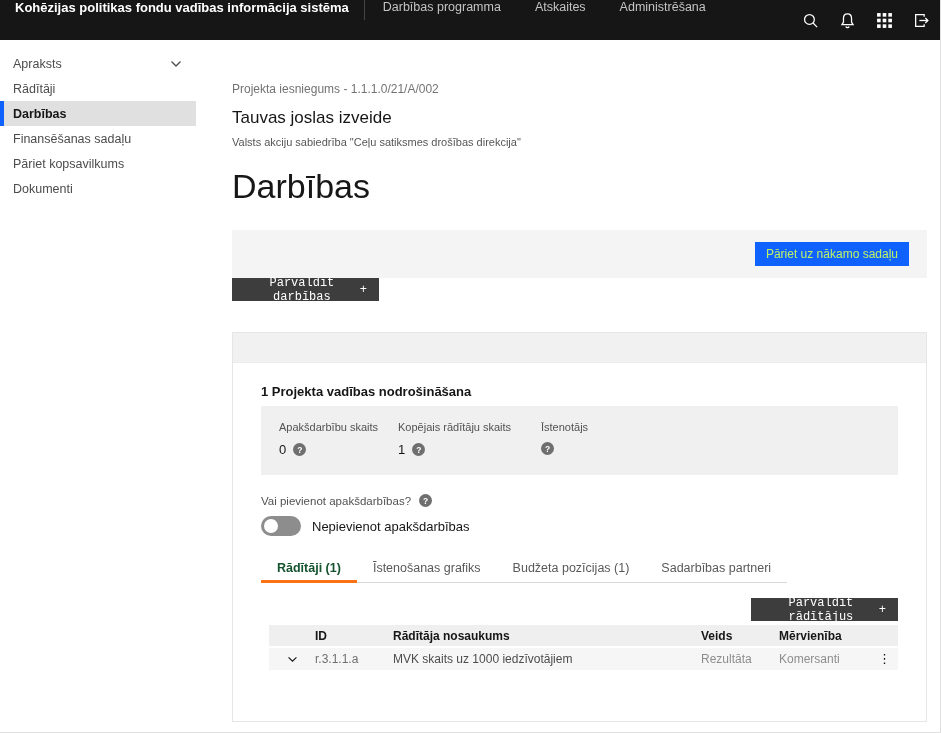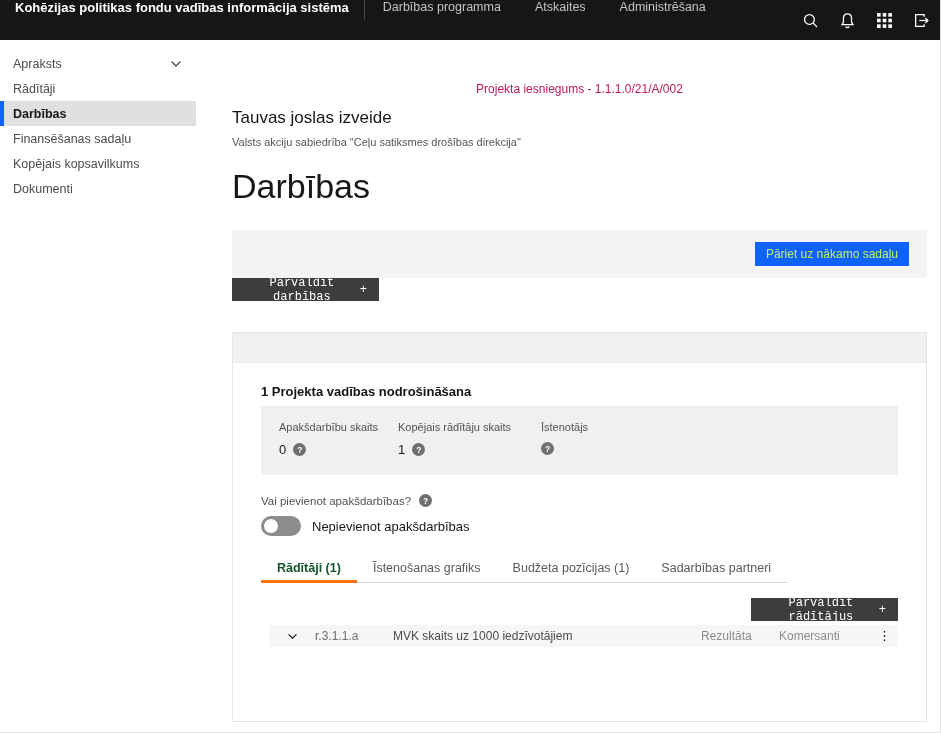--- a/index.html
+++ b/index.html
@@ -21,21 +21,21 @@
   .shell { display:flex; height:693px; }
   .sidebar { width:196px; padding-top:11px; flex-shrink:0; }
   .side-item { height:25px; display:flex; align-items:center; justify-content:space-between;
     padding:0 14px 0 13px; font-size:12.5px; color:#4c4c4c; cursor:pointer; }
   .side-item.selected { background:#e0e0e0; border-left:4px solid #0f62fe; padding-left:9px;
     font-weight:bold; color:#161616; }
   .side-chevron svg { stroke:#4c4c4c; fill:none; stroke-width:1.3; }
 
   .main { width:695px; margin-left:36px; padding-top:42px; }
 
-  .breadcrumb { font-size:12px; color:#be185d;text-align:center; }
+  .breadcrumb { font-size:12px; color:#737373; }
   .proj-title { font-size:17px; margin-top:12px; color:#161616; }
   .proj-subtitle { font-size:11px; color:#565656; margin-top:8px; }
   .page-h1 { font-size:34px; font-weight:300; margin-top:20px; line-height:36px; color:#171717; }
 
   
   .section-toolbar { margin-top:26px; height:48px; background:#f4f4f4; display:flex;
     align-items:center; justify-content:flex-end; padding-right:18px; }
   .btn-primary { background:#0f62fe; color:#bef264; border:none; font-size:12px;
     height:24px; padding:0 11px; cursor:pointer; font-family:inherit; }
   .btn-dark { background:#3d3d3d; color:#ffffff; border:none; width:147px; height:23px;
@@ -151,21 +151,21 @@
       <div class="side-item">
         <span>Rādītāji</span>
       </div>
       <div class="side-item selected">
         <span>Darbības</span>
       </div>
       <div class="side-item">
         <span>Finansēšanas sadaļu</span>
       </div>
       <div class="side-item">
-        <span>Kopējais kopsavilkums</span>
+        <span>Pāriet kopsavilkums</span>
       </div>
       <div class="side-item">
         <span>Dokumenti</span>
       </div>
     </div>
 
     <div class="main">
       <div class="breadcrumb">Projekta iesniegums - 1.1.1.0/21/A/002</div>
       <div class="proj-title">Tauvas joslas izveide</div>
       <div class="proj-subtitle">Valsts akciju sabiedrība "Ceļu satiksmes drošības direkcija"</div>
@@ -228,20 +228,28 @@
           </div>
 
           <div class="table-actions">
             <button class="btn-dark">
               <span>Pārvaldīt rādītājus</span>
               <span>+</span>
             </button>
           </div>
 
           <div class="tbl">
+            <div class="tbl-row tbl-head">
+              <div class="c-expand"></div>
+              <div class="c-id">ID</div>
+              <div class="c-name">Rādītāja nosaukums</div>
+              <div class="c-veids">Veids</div>
+              <div class="c-merv">Mērvienība</div>
+              <div class="c-menu"></div>
+            </div>
             <div class="tbl-row tbl-data">
               <div class="c-expand">
                 <svg width="11" height="7" viewBox="0 0 12 8">
                     <polyline points="1.5,1.5 6,6 10.5,1.5"></polyline>
                   </svg>
               </div>
               <div class="c-id">r.3.1.1.a</div>
               <div class="c-name">MVK skaits uz 1000 iedzīvotājiem</div>
               <div class="c-veids">Rezultāta</div>
               <div class="c-merv">Komersanti</div>

